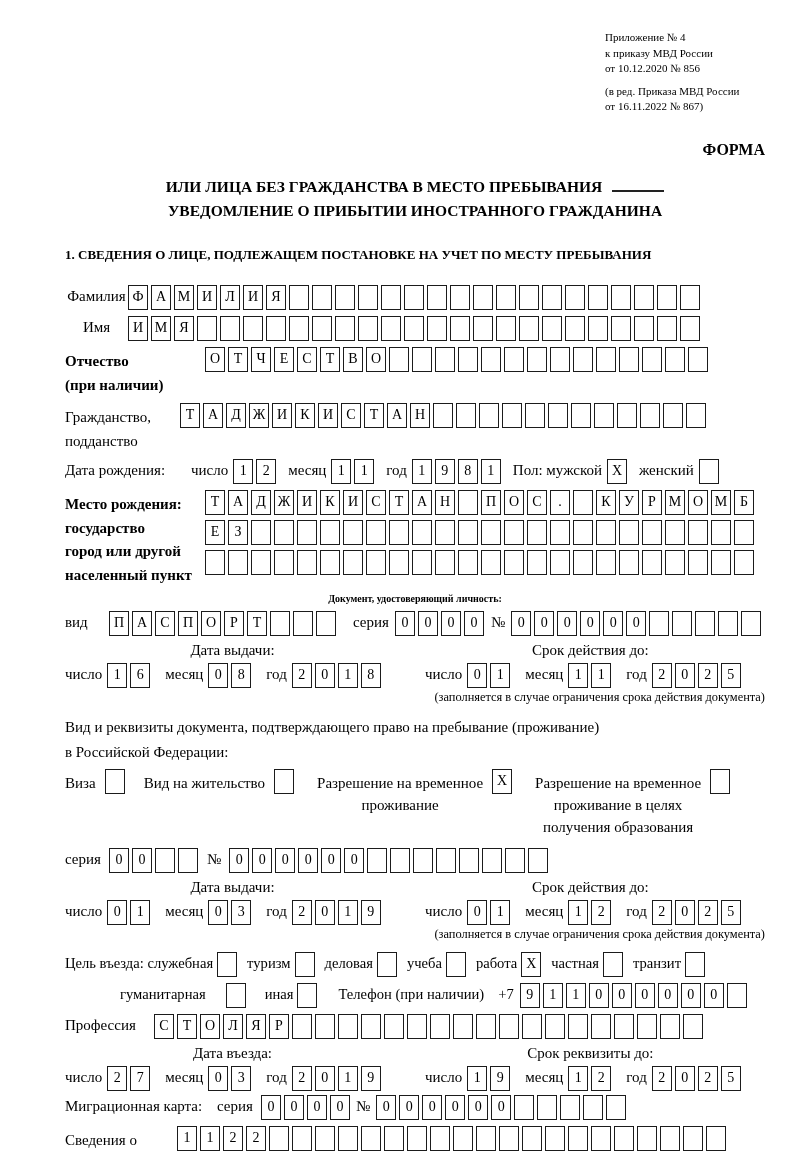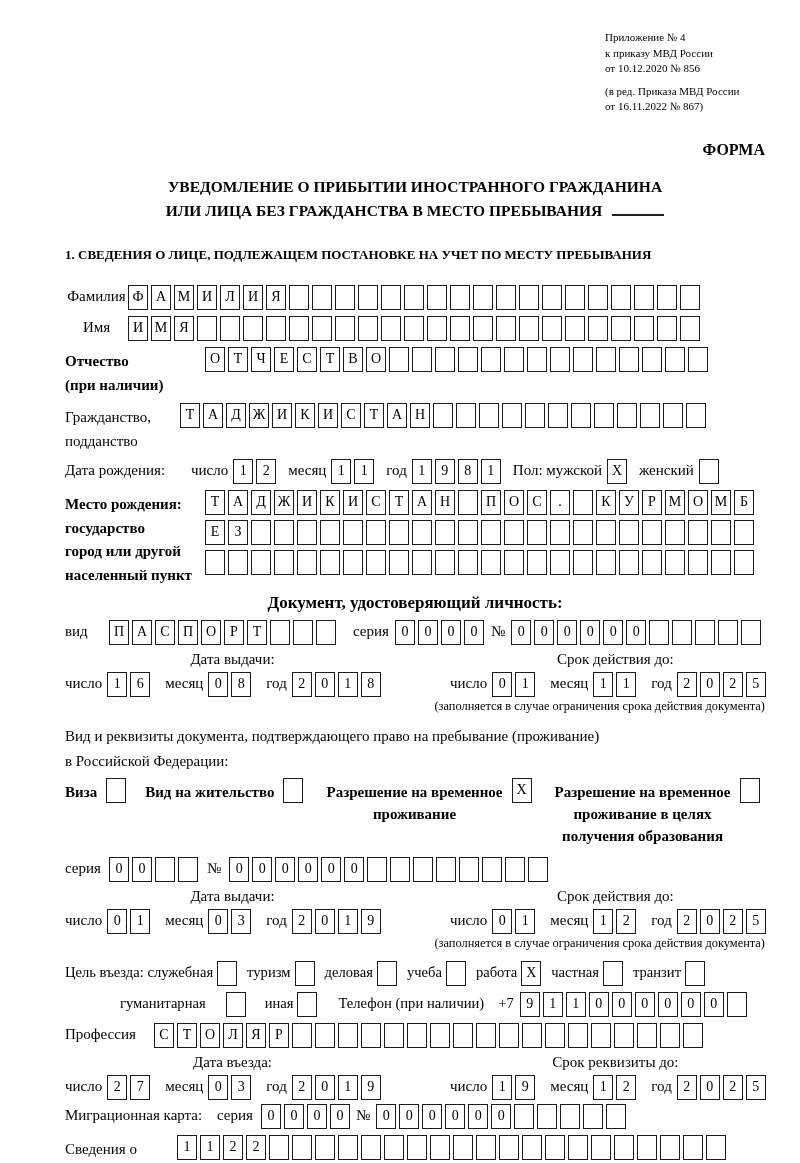--- a/index.html
+++ b/index.html
@@ -30,35 +30,35 @@
     display:inline-block;box-sizing:border-box;width:20px;height:25px;
     border:1.8px solid #1b1b1b;margin-right:3px;text-align:center;
     font-size:14px;line-height:21px;vertical-align:top;background:#fff;
   }
   .grid-rows .cells{display:block;margin-bottom:5px;}
 
   .fld{display:flex;align-items:flex-start;margin-right:9px;}
   .fld .sl{margin-right:5px;padding-top:3px;white-space:nowrap;}
   .mr14{margin-right:14px;}
 
-  .doc-heading{text-align:center;font-weight:bold;font-size:17px;margin:2px 0 7px;}
+  .doc-heading{text-align:center;font-weight:bold;font-size:10px;margin:2px 0 7px;}
 
   .date-cols{display:flex;margin-bottom:2px;}
   .date-col{width:335px;flex:none;}
-  .date-col.second{margin-left:50px;width:auto;}
+  .date-col.second{margin-left:25px;width:auto;}
   .date-head{text-align:center;margin-bottom:4px;}
   .date-line{display:flex;align-items:flex-start;}
   .date-line .sl{margin-right:5px;padding-top:3px;}
   .date-line .cells{margin-right:12px;}
   .note{text-align:right;font-size:12.4px;margin:0 0 10px;}
 
   .intro{line-height:1.65;margin-bottom:4px;}
   .options-row{margin-bottom:10px;align-items:flex-start;}
   .opt{display:flex;align-items:flex-start;}
-  .opt-lines{display:flex;flex-direction:column;text-align:center;line-height:22px;padding-top:3px;font-weight:bold;}
+  .opt-lines{display:flex;flex-direction:column;text-align:center;line-height:22px;padding-top:3px;}
   .opt .cells{margin-left:9px;padding-top:0;}
   .purpose-row{font-size:14.6px;}
   .purpose-row .fld{margin-right:7px;}
   .purpose-row .fld .sl{margin-right:4px;}
   .indent55{margin-left:55px;}
   .mig-label{width:152px;flex:none;padding-top:3px;}
   .phone-prefix{padding-top:3px;margin:0 6px 0 14px;}
 </style>
 </head>
 <body>
@@ -70,22 +70,22 @@
     <div>к приказу МВД России</div>
     <div>от 10.12.2020 № 856</div>
     <div class="annex-gap"></div>
     <div>(в ред. Приказа МВД России</div>
     <div>от 16.11.2022 № 867)</div>
   </div>
 
   <div class="forma">ФОРМА</div>
 
   <div class="title">
+    <div><span>ИЛИ ЛИЦА БЕЗ ГРАЖДАНСТВА В МЕСТО ПРЕБЫВАНИЯ</span><span class="blank-line"></span></div>
     <div>УВЕДОМЛЕНИЕ О ПРИБЫТИИ ИНОСТРАННОГО ГРАЖДАНИНА</div>
-    <div><span>ИЛИ ЛИЦА БЕЗ ГРАЖДАНСТВА В МЕСТО ПРЕБЫВАНИЯ</span><span class="blank-line"></span></div>
   </div>
 
   <div class="section-heading">1. СВЕДЕНИЯ О ЛИЦЕ, ПОДЛЕЖАЩЕМ ПОСТАНОВКЕ НА УЧЕТ ПО МЕСТУ ПРЕБЫВАНИЯ</div>
 
   <div class="row">
     <span class="lbl w63">Фамилия</span>
     <span class="cells"><span class="cell">Ф</span><span class="cell">А</span><span class="cell">М</span><span class="cell">И</span><span class="cell">Л</span><span class="cell">И</span><span class="cell">Я</span><span class="cell"></span><span class="cell"></span><span class="cell"></span><span class="cell"></span><span class="cell"></span><span class="cell"></span><span class="cell"></span><span class="cell"></span><span class="cell"></span><span class="cell"></span><span class="cell"></span><span class="cell"></span><span class="cell"></span><span class="cell"></span><span class="cell"></span><span class="cell"></span><span class="cell"></span><span class="cell"></span></span>
   </div>
 
   <div class="row">

